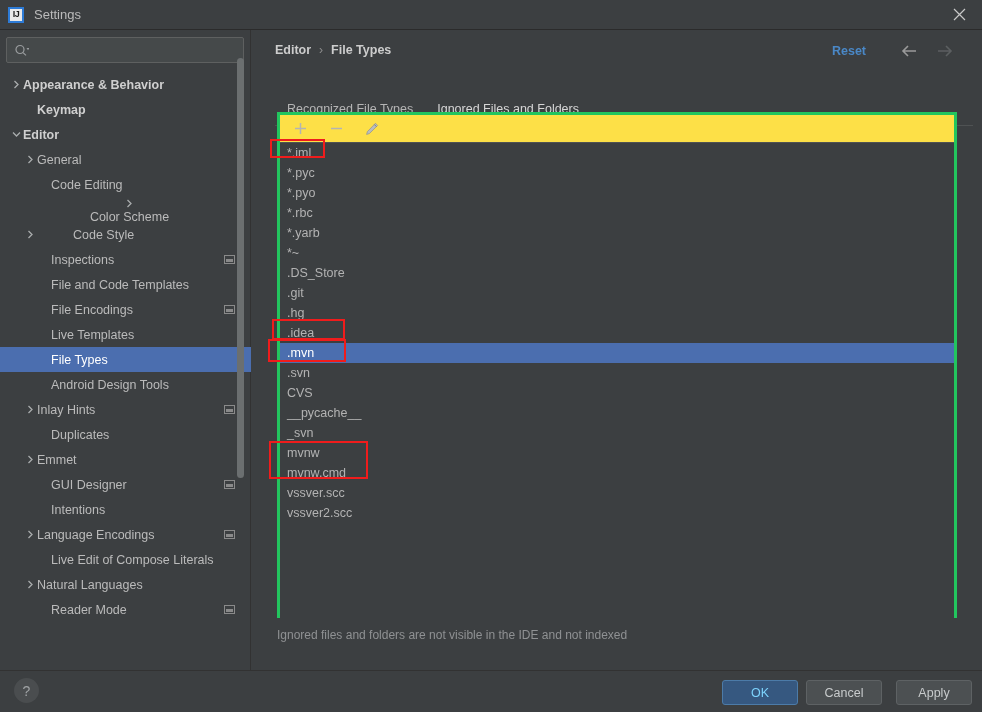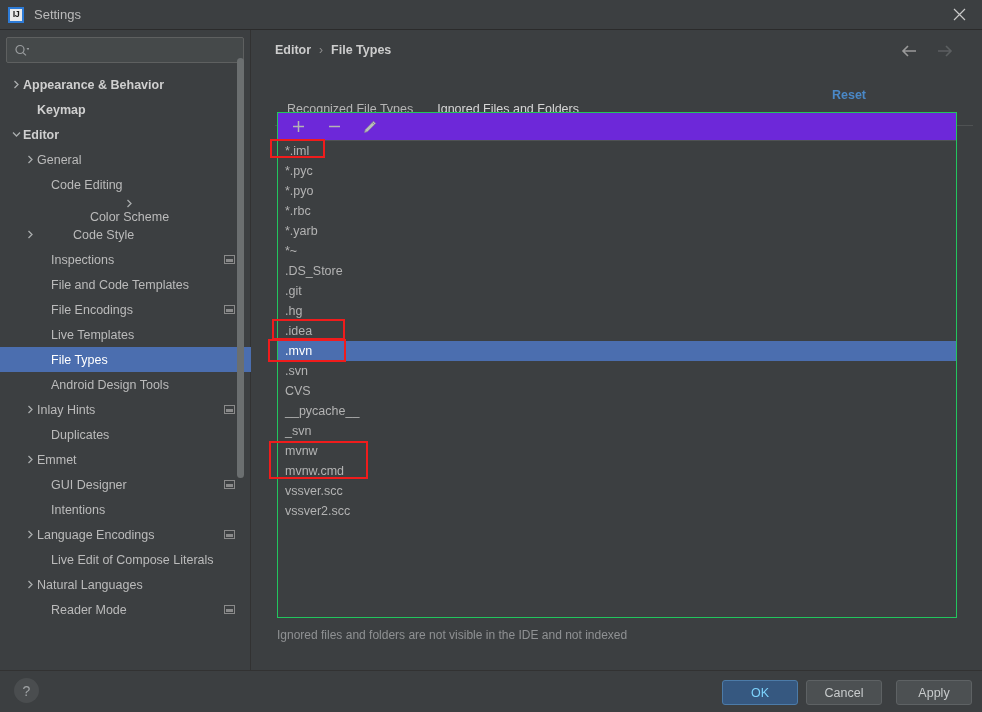--- a/index.html
+++ b/index.html
@@ -100,21 +100,21 @@
     background: #3c3f41;
   }
   .breadcrumb {
     position: absolute; left: 23px; top: 13px;
     font-size: 12.5px; font-weight: bold; color: #cdcdcd;
     display: flex; align-items: center; gap: 8px;
   }
   .bc-sep { color: #8d8d8d; font-weight: normal; font-size: 12px; }
   .reset-link {
     position: absolute; right: 116px; top: 14px;
-    font-size: 12.5px; font-weight: bold; color: #4a88c7; cursor: pointer; margin-top: 44px;
+    font-size: 12.5px; font-weight: bold; color: #4a88c7; cursor: pointer;
   }
   .nav-arrow {
     position: absolute; top: 11px; width: 22px; height: 20px;
     display: flex; align-items: center; justify-content: center;
     font-size: 17px; cursor: default;
   }
   .nav-back { right: 62px; color: #9a9a9a; }
   .nav-fwd  { right: 26px; color: #5c5f61; }
 
   .tabs {
@@ -127,21 +127,21 @@
     cursor: pointer; position: relative; white-space: nowrap;
   }
   .tab.active { color: #d6d6d6; }
   .tab.active::after {
     content: ""; position: absolute; left: 0; right: 0; bottom: -1px;
     height: 2px; background: #4a88c7;
   }
 
   .list-panel {
     position: absolute; left: 25px; top: 82px; width: 680px; height: 506px;
-    border: 1px solid #22c55e; background: #6d28d9;
+    border: 3px solid #22c55e; background: #fde047;
   }
   .list-toolbar {
     height: 28px; border-bottom: 1px solid #4f5253;
     display: flex; align-items: center; padding-left: 9px; gap: 14px;
   }
   .tb-btn {
     width: 22px; height: 22px; display: flex;
     align-items: center; justify-content: center; cursor: default;
     color: #b4b4b4;
   }

